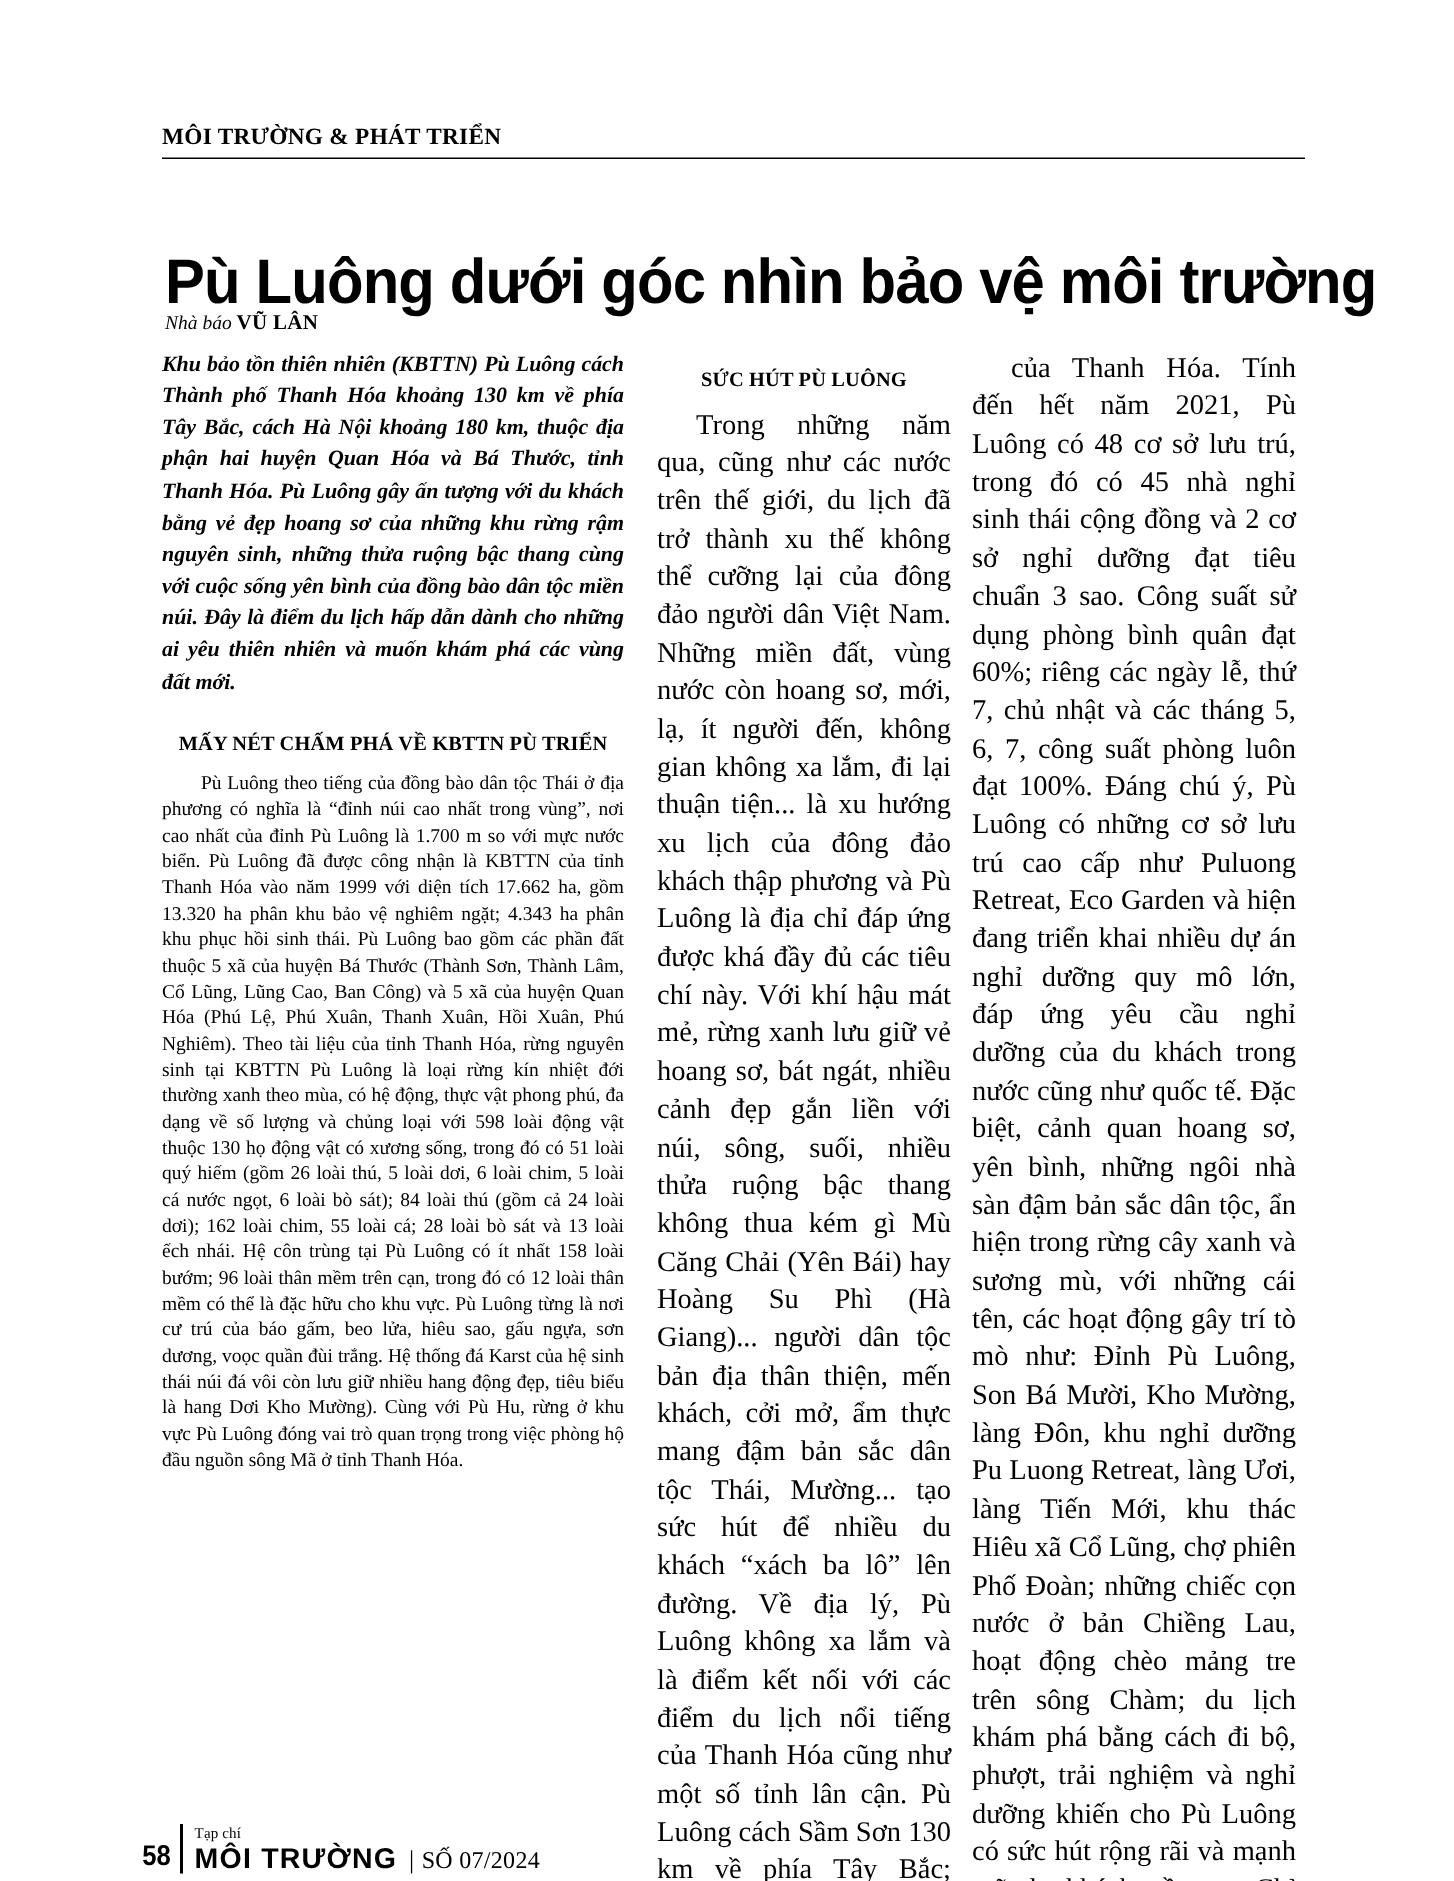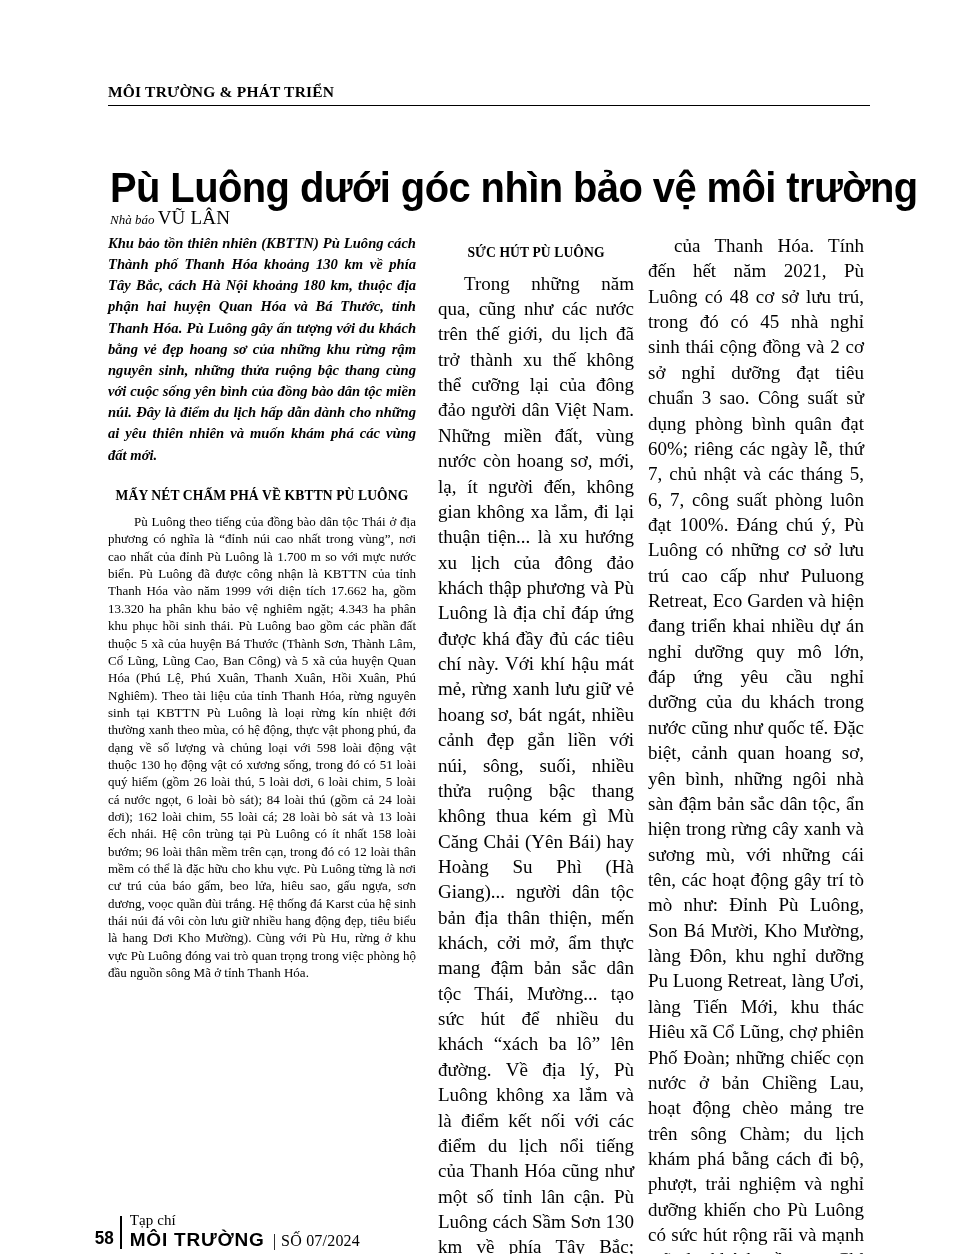--- a/index.html
+++ b/index.html
@@ -63,23 +63,23 @@
 
   .byline {
     position: absolute;
     left: 110px;
     top: 182px;
     font-size: 13px;
     font-style: italic;
   }
   .byline .byline-author {
     font-style: normal;
-    font-weight: normal;
+    font-weight: bold;
     font-variant: small-caps;
-    font-size: 19px;
+    font-size: 14px;
     letter-spacing: 0.2px;
   }
 
   
   .cols {
     position: absolute;
     left: 108px;
     top: 208px;
     width: 756px;
     height: 965px;
@@ -151,21 +151,21 @@
     background: #000;
     height: 33px;
     margin-right: 8px;
   }
   .folio-block {
     display: flex;
     flex-direction: column;
     justify-content: flex-end;
   }
   .folio-kicker {
-    font-size: 15px;
+    font-size: 10px;
     line-height: 1;
     margin-bottom: 2px;
     letter-spacing: 0.1px;
   }
   .folio-title-row {
     display: flex;
     align-items: baseline;
     white-space: nowrap;
   }
   .folio-title {
@@ -199,21 +199,21 @@
   <h1 class="headline">Pù Luông dưới góc nhìn bảo vệ môi trường</h1>
 
   <div class="byline">
     <span>Nhà báo </span><span class="byline-author">VŨ LÂN</span>
   </div>
 
   <div class="cols">
 
     <div class="col col-1">
       <p class="lead">Khu bảo tồn thiên nhiên (KBTTN) Pù Luông cách Thành phố Thanh Hóa khoảng 130 km về phía Tây Bắc, cách Hà Nội khoảng 180 km, thuộc địa phận hai huyện Quan Hóa và Bá Thước, tỉnh Thanh Hóa. Pù Luông gây ấn tượng với du khách bằng vẻ đẹp hoang sơ của những khu rừng rậm nguyên sinh, những thửa ruộng bậc thang cùng với cuộc sống yên bình của đồng bào dân tộc miền núi. Đây là điểm du lịch hấp dẫn dành cho những ai yêu thiên nhiên và muốn khám phá các vùng đất mới.</p>
-      <h2 class="section-head">MẤY NÉT CHẤM PHÁ VỀ KBTTN PÙ LUÔNG</h2>
+      <h2 class="section-head">MẤY NÉT CHẤM PHÁ VỀ KBTTN PÙ TRIỂN</h2>
       <p class="body-text">Pù Luông theo tiếng của đồng bào dân tộc Thái ở địa phương có nghĩa là “đỉnh núi cao nhất trong vùng”, nơi cao nhất của đỉnh Pù Luông là 1.700 m so với mực nước biển. Pù Luông đã được công nhận là KBTTN của tỉnh Thanh Hóa vào năm 1999 với diện tích 17.662 ha, gồm 13.320 ha phân khu bảo vệ nghiêm ngặt; 4.343 ha phân khu phục hồi sinh thái. Pù Luông bao gồm các phần đất thuộc 5 xã của huyện Bá Thước (Thành Sơn, Thành Lâm, Cổ Lũng, Lũng Cao, Ban Công) và 5 xã của huyện Quan Hóa (Phú Lệ, Phú Xuân, Thanh Xuân, Hồi Xuân, Phú Nghiêm). Theo tài liệu của tỉnh Thanh Hóa, rừng nguyên sinh tại KBTTN Pù Luông là loại rừng kín nhiệt đới thường xanh theo mùa, có hệ động, thực vật phong phú, đa dạng về số lượng và chủng loại với 598 loài động vật thuộc 130 họ động vật có xương sống, trong đó có 51 loài quý hiếm (gồm 26 loài thú, 5 loài dơi, 6 loài chim, 5 loài cá nước ngọt, 6 loài bò sát); 84 loài thú (gồm cả 24 loài dơi); 162 loài chim, 55 loài cá; 28 loài bò sát và 13 loài ếch nhái. Hệ côn trùng tại Pù Luông có ít nhất 158 loài bướm; 96 loài thân mềm trên cạn, trong đó có 12 loài thân mềm có thể là đặc hữu cho khu vực. Pù Luông từng là nơi cư trú của báo gấm, beo lửa, hiêu sao, gấu ngựa, sơn dương, voọc quần đùi trắng. Hệ thống đá Karst của hệ sinh thái núi đá vôi còn lưu giữ nhiều hang động đẹp, tiêu biểu là hang Dơi Kho Mường). Cùng với Pù Hu, rừng ở khu vực Pù Luông đóng vai trò quan trọng trong việc phòng hộ đầu nguồn sông Mã ở tỉnh Thanh Hóa.</p>
     </div>
 
     <div class="col col-2">
       <h2 class="section-head">SỨC HÚT PÙ LUÔNG</h2>
       <p class="body-text">Trong những năm qua, cũng như các nước trên thế giới, du lịch đã trở thành xu thế không thể cưỡng lại của đông đảo người dân Việt Nam. Những miền đất, vùng nước còn hoang sơ, mới, lạ, ít người đến, không gian không xa lắm, đi lại thuận tiện... là xu hướng xu lịch của đông đảo khách thập phương và Pù Luông là địa chỉ đáp ứng được khá đầy đủ các tiêu chí này. Với khí hậu mát mẻ, rừng xanh lưu giữ vẻ hoang sơ, bát ngát, nhiều cảnh đẹp gắn liền với núi, sông, suối, nhiều thửa ruộng bậc thang không thua kém gì Mù Căng Chải (Yên Bái) hay Hoàng Su Phì (Hà Giang)... người dân tộc bản địa thân thiện, mến khách, cởi mở, ẩm thực mang đậm bản sắc dân tộc Thái, Mường... tạo sức hút để nhiều du khách “xách ba lô” lên đường. Về địa lý, Pù Luông không xa lắm và là điểm kết nối với các điểm du lịch nổi tiếng của Thanh Hóa cũng như một số tỉnh lân cận. Pù Luông cách Sầm Sơn 130 km về phía Tây Bắc; cách Hà Nội khoảng 180 km; cách Tràng An - Ninh Bình chừng 100 km; cách Mai Châu, Hoà Bình 40 km; cách cao nguyên Mộc Châu, Sơn La chừng 100 km. Với một không gian du lịch cùng nhiều địa danh nổi tiếng như: Sầm Sơn, Thành Nhà Hồ, suối Cá Thần Cẩm Lương, thị trấn Cành Nàng, Tràng An - Bái Đính, Vườn quốc gia Cúc Phương, bản Lác, Mai Châu, cao nguyên Mộc Châu, xa hơn một chút là cửa khẩu Na Mèo (huyện Quan Sơn, Thanh Hóa)... Pù Luông đã và sẽ trở thành điểm du lịch nổi tiếng</p>
     </div>
 
     <div class="col col-3">
       <p class="body-text">của Thanh Hóa. Tính đến hết năm 2021, Pù Luông có 48 cơ sở lưu trú, trong đó có 45 nhà nghỉ sinh thái cộng đồng và 2 cơ sở nghỉ dưỡng đạt tiêu chuẩn 3 sao. Công suất sử dụng phòng bình quân đạt 60%; riêng các ngày lễ, thứ 7, chủ nhật và các tháng 5, 6, 7, công suất phòng luôn đạt 100%. Đáng chú ý, Pù Luông có những cơ sở lưu trú cao cấp như Puluong Retreat, Eco Garden và hiện đang triển khai nhiều dự án nghỉ dưỡng quy mô lớn, đáp ứng yêu cầu nghỉ dưỡng của du khách trong nước cũng như quốc tế. Đặc biệt, cảnh quan hoang sơ, yên bình, những ngôi nhà sàn đậm bản sắc dân tộc, ẩn hiện trong rừng cây xanh và sương mù, với những cái tên, các hoạt động gây trí tò mò như: Đỉnh Pù Luông, Son Bá Mười, Kho Mường, làng Đôn, khu nghỉ dưỡng Pu Luong Retreat, làng Ươi, làng Tiến Mới, khu thác Hiêu xã Cổ Lũng, chợ phiên Phố Đoàn; những chiếc cọn nước ở bản Chiềng Lau, hoạt động chèo mảng tre trên sông Chàm; du lịch khám phá bằng cách đi bộ, phượt, trải nghiệm và nghỉ dưỡng khiến cho Pù Luông có sức hút rộng rãi và mạnh mẽ du khách gần xa. Chỉ trong dịp nghỉ Lễ 30/4 - 1/5/2022 vừa qua, khu du lịch cộng đồng Pù Luông đón tới 7.350 lượt khách.</p>

